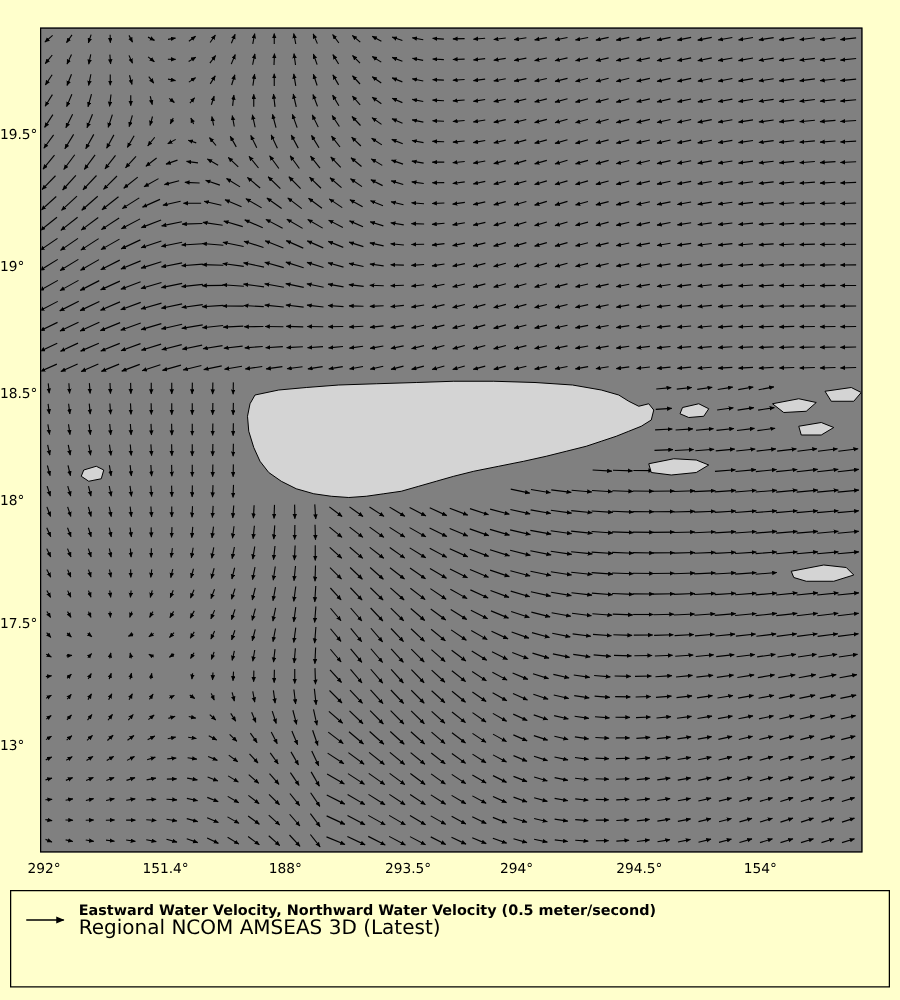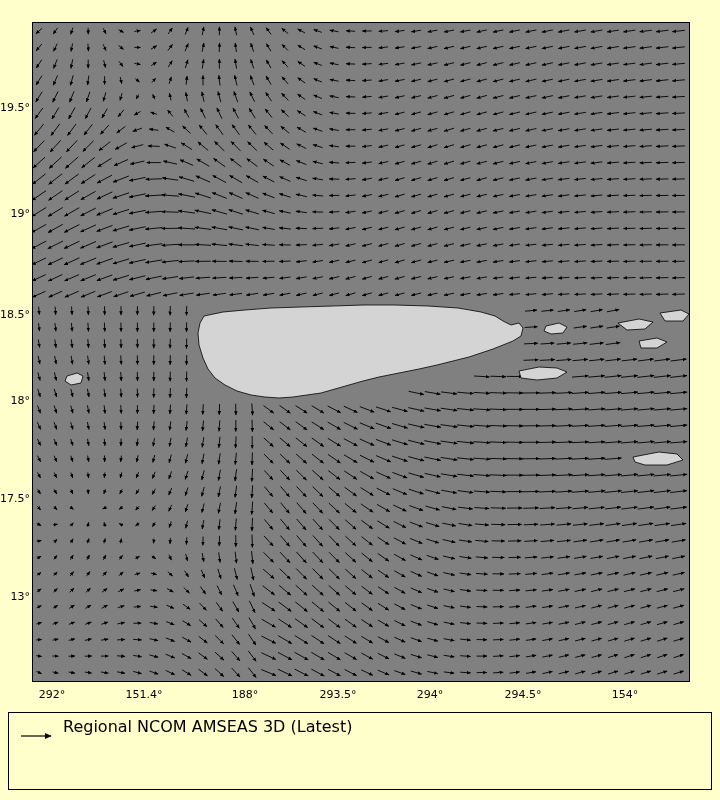--- a/index.html
+++ b/index.html
@@ -40,26 +40,25 @@
   }
   
   .axis-label {
     position: absolute;
     font-size: 11px;
     color: #000;
     white-space: nowrap;
     font-family: "DejaVu Sans", sans-serif;
   }
   .y-label {
-    text-align: right;
     width: 30px;
     left: 0px;
   }
   .x-label {
-    text-align: center;
+    text-align: left;
     width: 60px;
     top: 688px;
   }
   
   #legend-box {
     position: absolute;
     left: 8px;
     top: 712px;
     width: 704px;
     height: 78px;
@@ -1612,16 +1611,17 @@
   <div id="legend-box">
     <svg id="legend-arrow" viewBox="0 0 40 14">
       <defs>
         <marker id="ah2" markerWidth="6" markerHeight="6" refX="5" refY="2.4" orient="auto">
           <path d="M0,0 L5.5,2.4 L0,4.8 z" fill="#000"></path>
         </marker>
       </defs>
       <line x1="2" y1="7" x2="32" y2="7" stroke="#000" stroke-width="1.2" marker-end="url(#ah2)"></line>
     </svg>
     <div id="legend-text">
+      <p class="legend-title">Eastward Water Velocity, Northward Water Velocity (0.5 meter/second)</p>
       <p class="legend-line">Regional NCOM AMSEAS 3D (Latest)</p>
     </div>
   </div>
 </div>
 
 </body></html>

